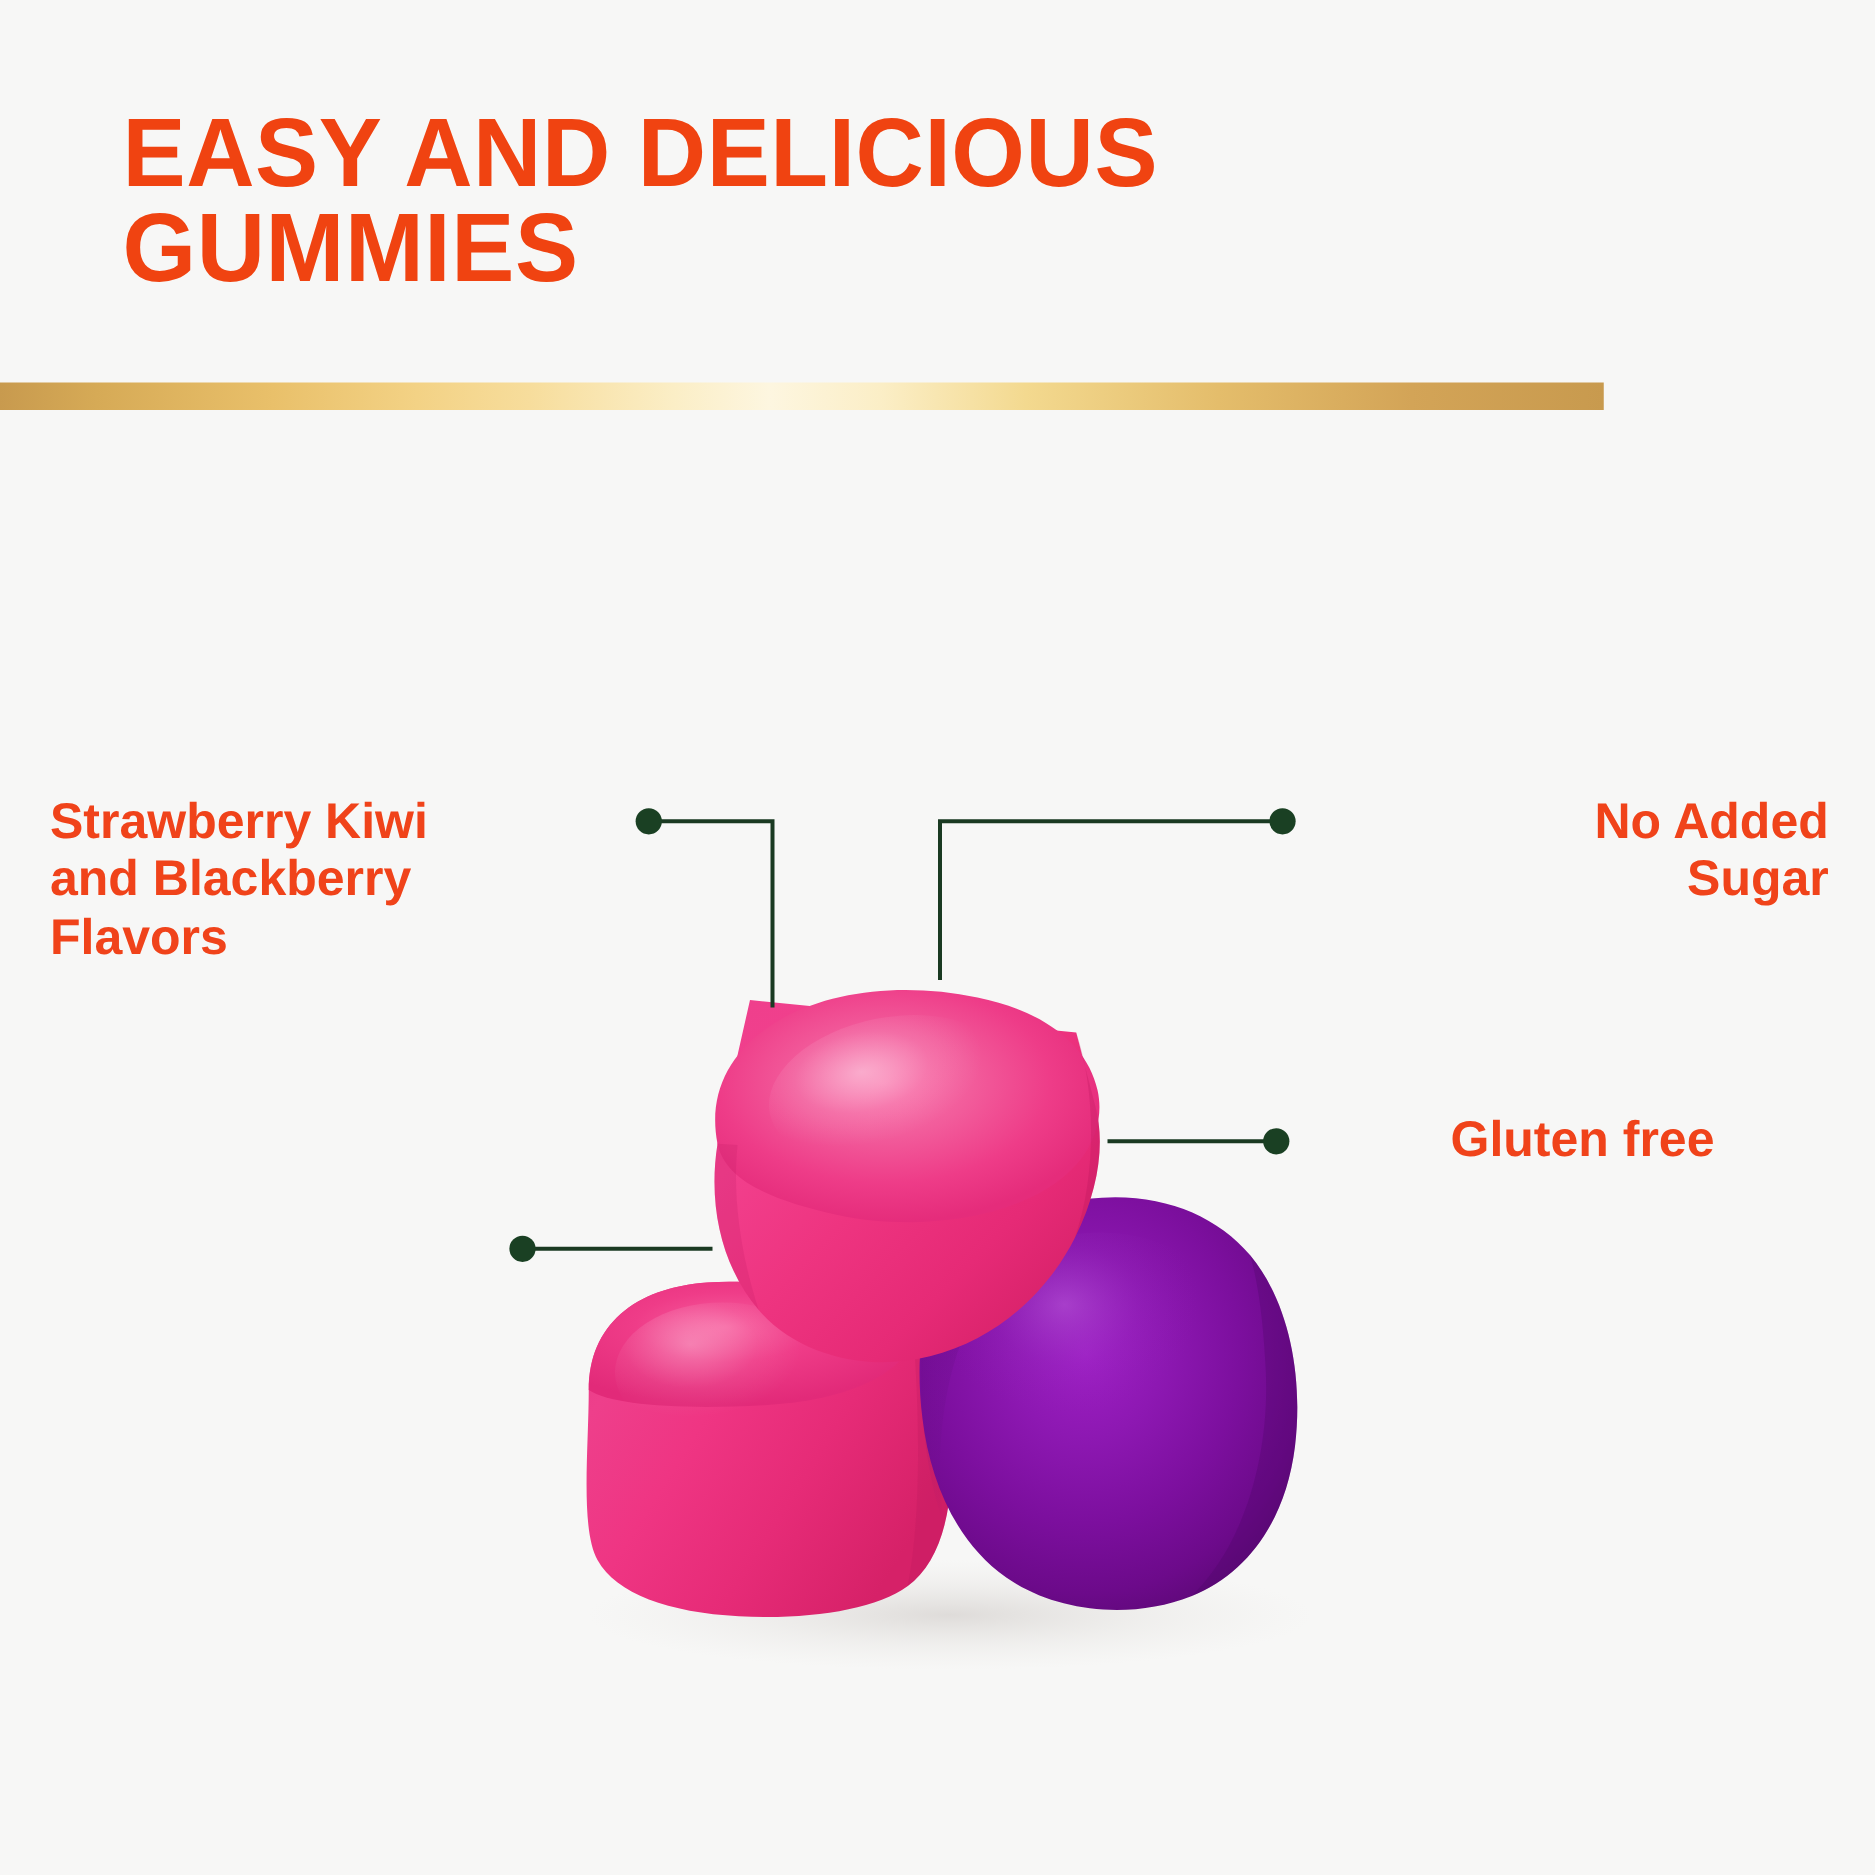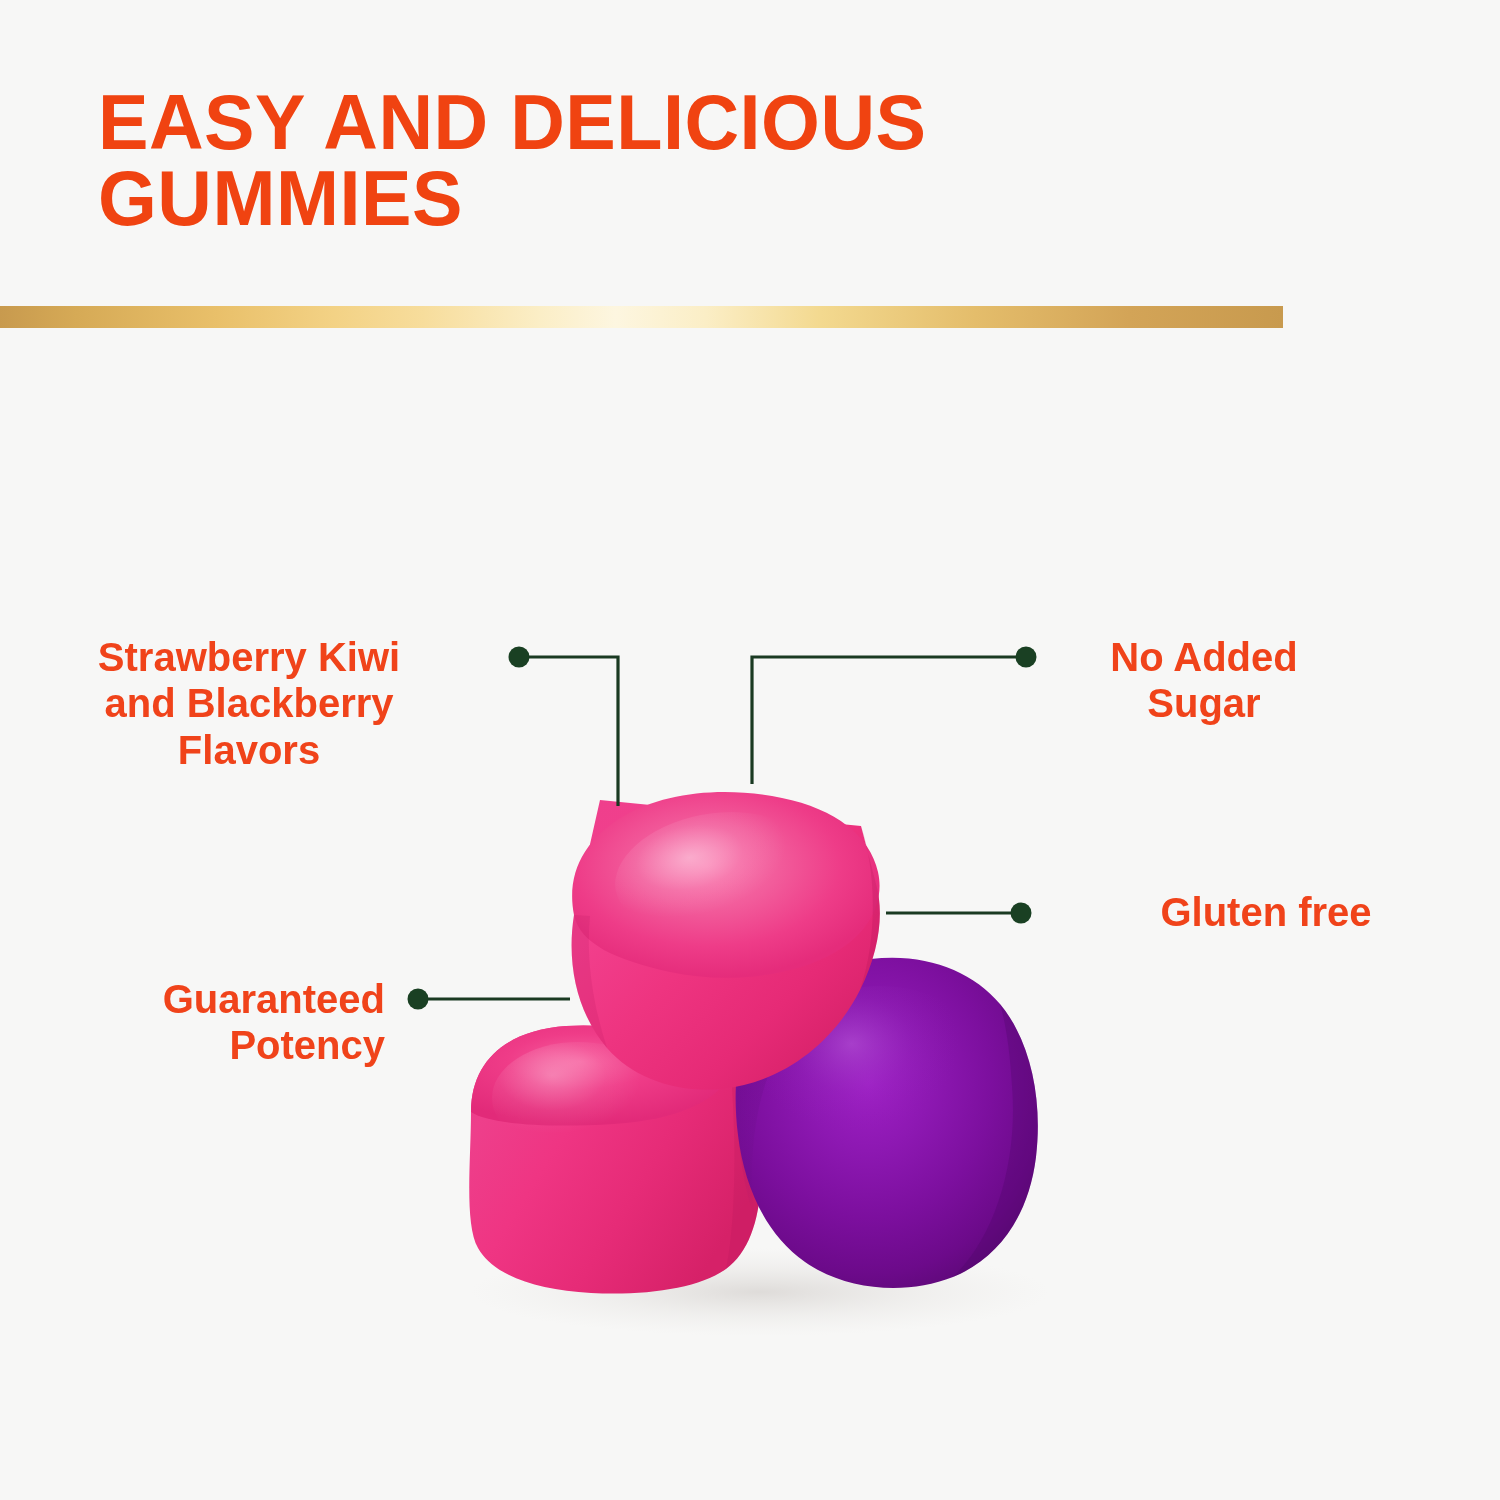--- a/index.html
+++ b/index.html
@@ -51,23 +51,23 @@
   
   .callout{
     position:absolute;
     color:#f0431a;
     font-family:"Liberation Sans", sans-serif;
     font-weight:bold;
     font-size:40px;
     line-height:1.16;
     white-space:pre-line;
   }
-  .c-flavors{ left:24px; top:634px; width:450px; text-align:center; }
+  .c-flavors{ left:40px; top:634px; width:450px; text-align:left; }
   .c-potency{ left:40px; top:976px; width:345px; text-align:right; }
-  .c-sugar{ left:1004px; top:634px; width:400px; text-align:center; }
+  .c-sugar{ left:1063px; top:634px; width:400px; text-align:right; }
   .c-gluten{ left:1066px; top:889px; width:400px; text-align:center; }
 
   
   .connectors{position:absolute;left:0;top:0;width:1500px;height:1500px;}
 
   
   .note{
     position:absolute;
     left:99px; top:1371px;
     color:#a94b2c;
@@ -242,17 +242,15 @@
 
   <div class="callout c-flavors">Strawberry Kiwi
 and Blackberry
 Flavors</div>
 
   <div class="callout c-sugar">No Added
 Sugar</div>
 
   <div class="callout c-gluten">Gluten free</div>
 
-  <div class="callout c-potency">Guaranteed
-Potency</div>
 
 
 </div>
 
 </body></html>

